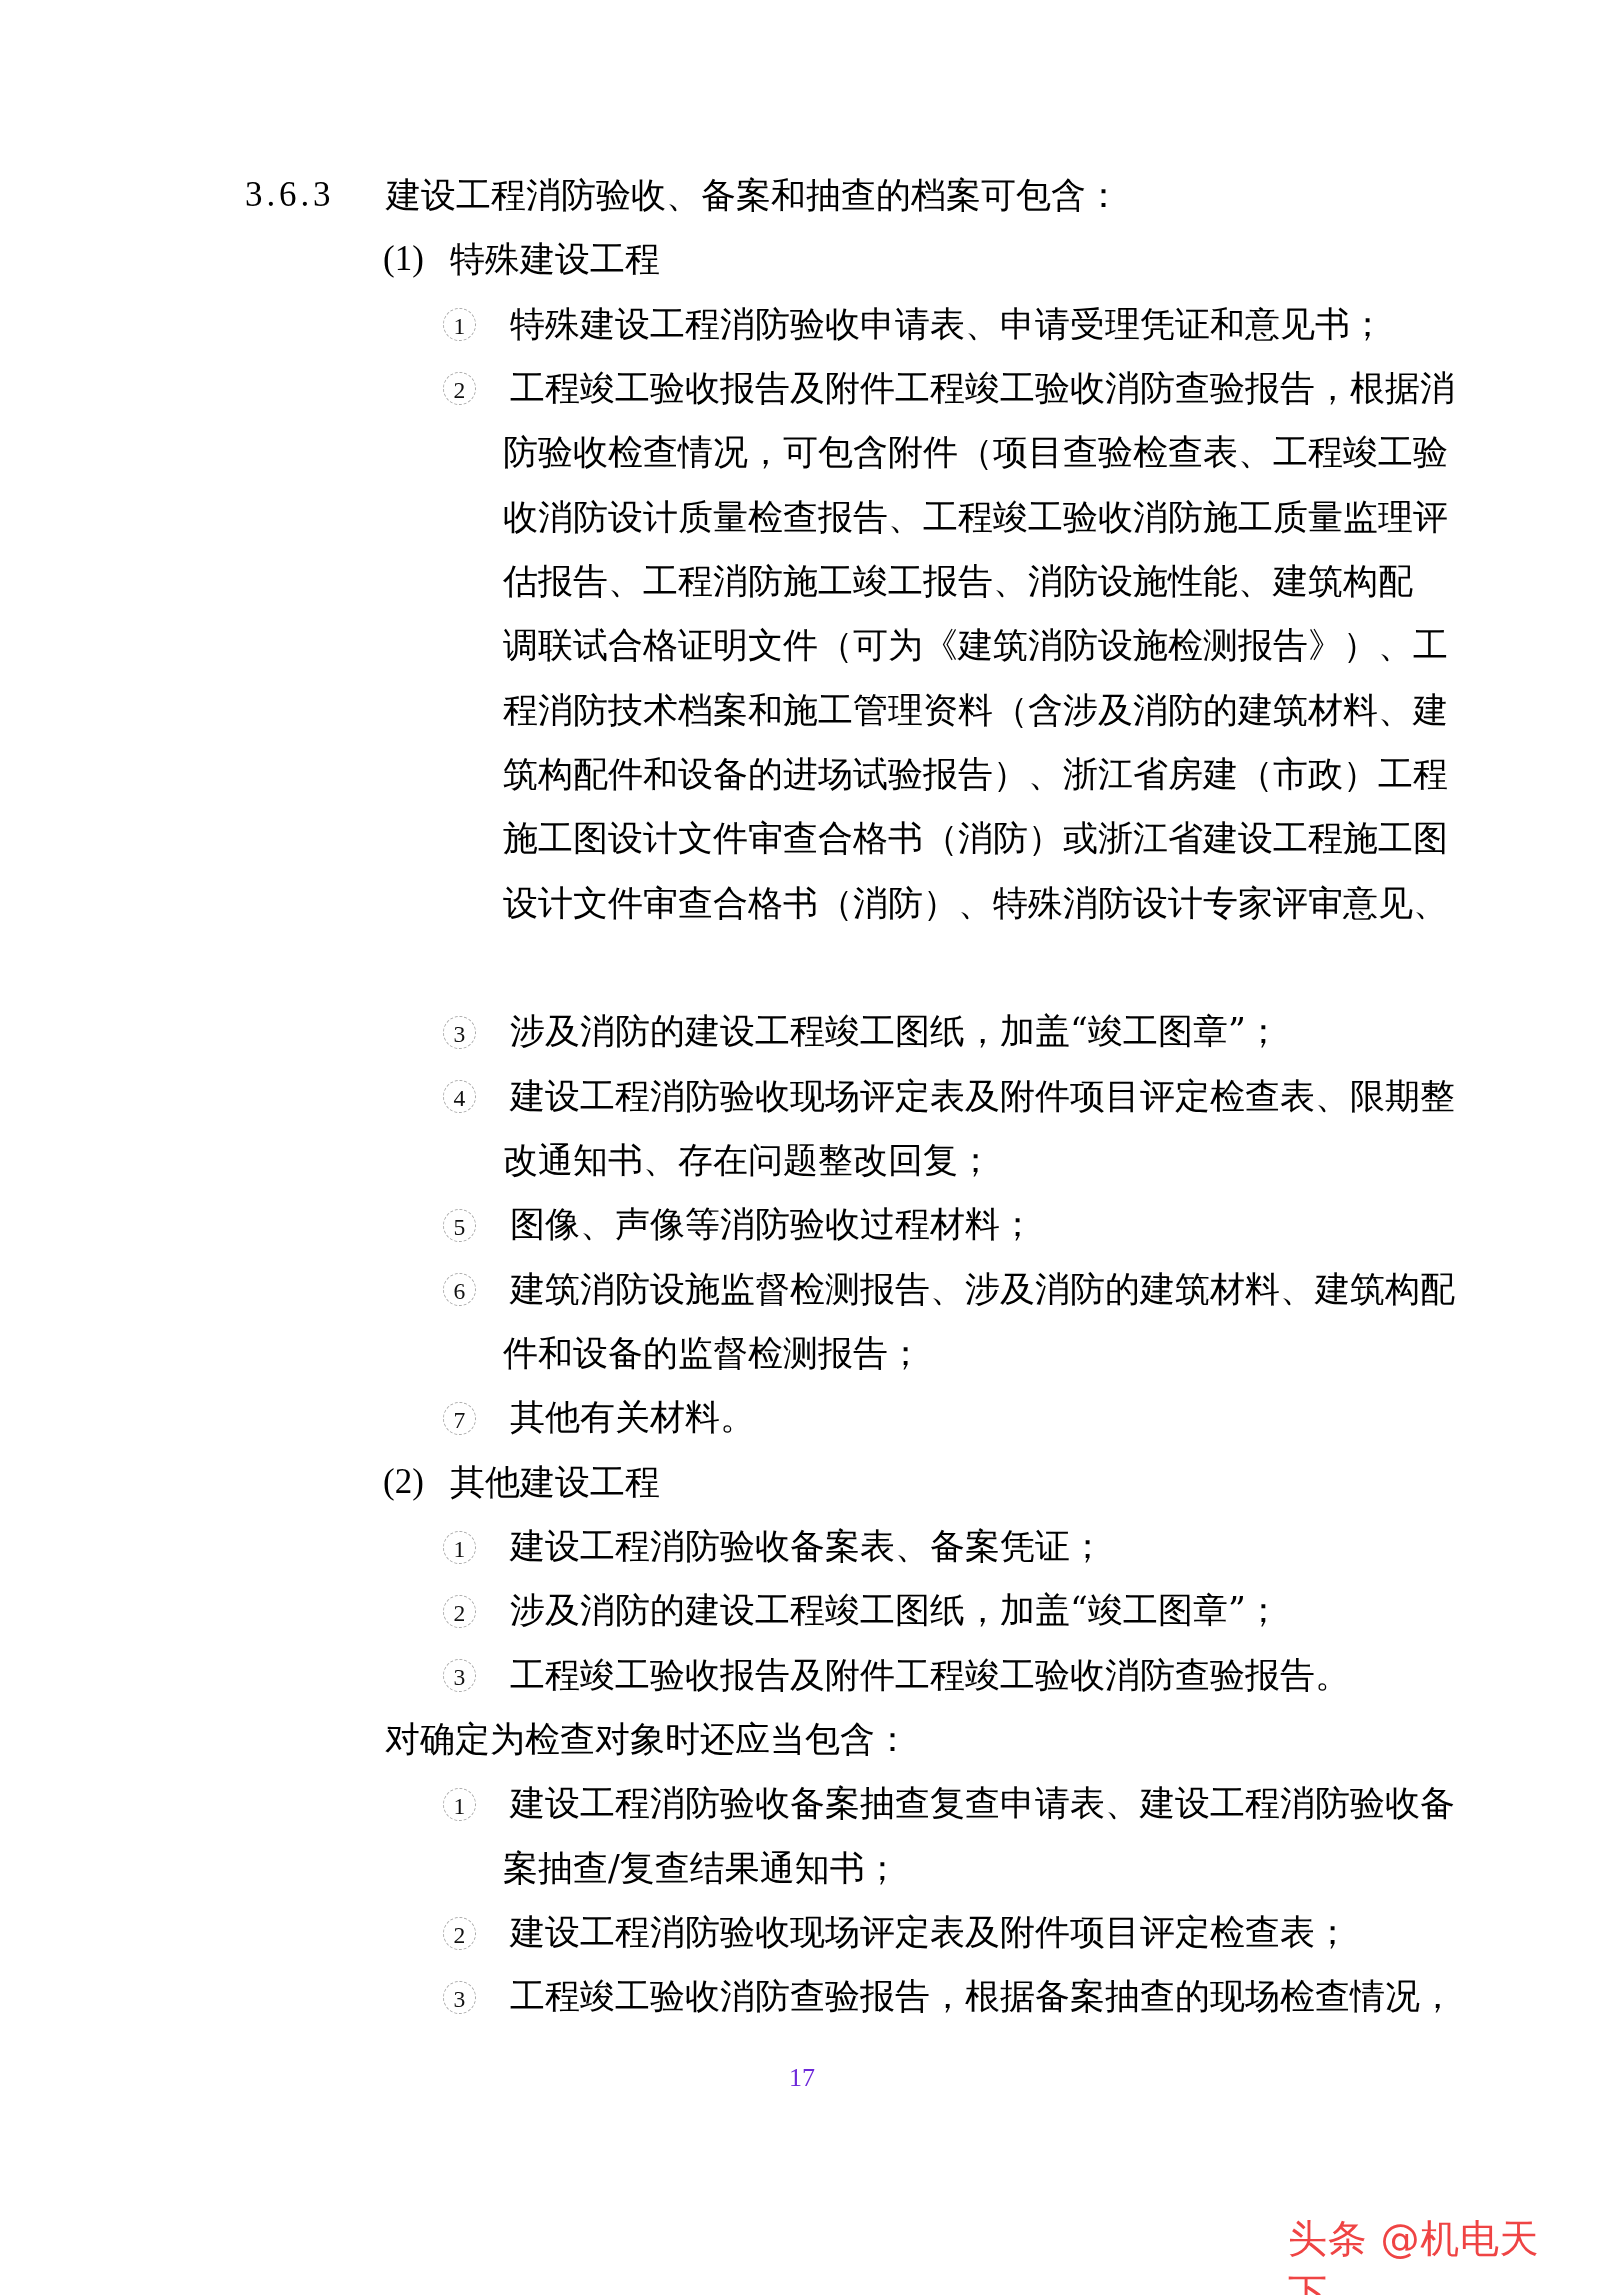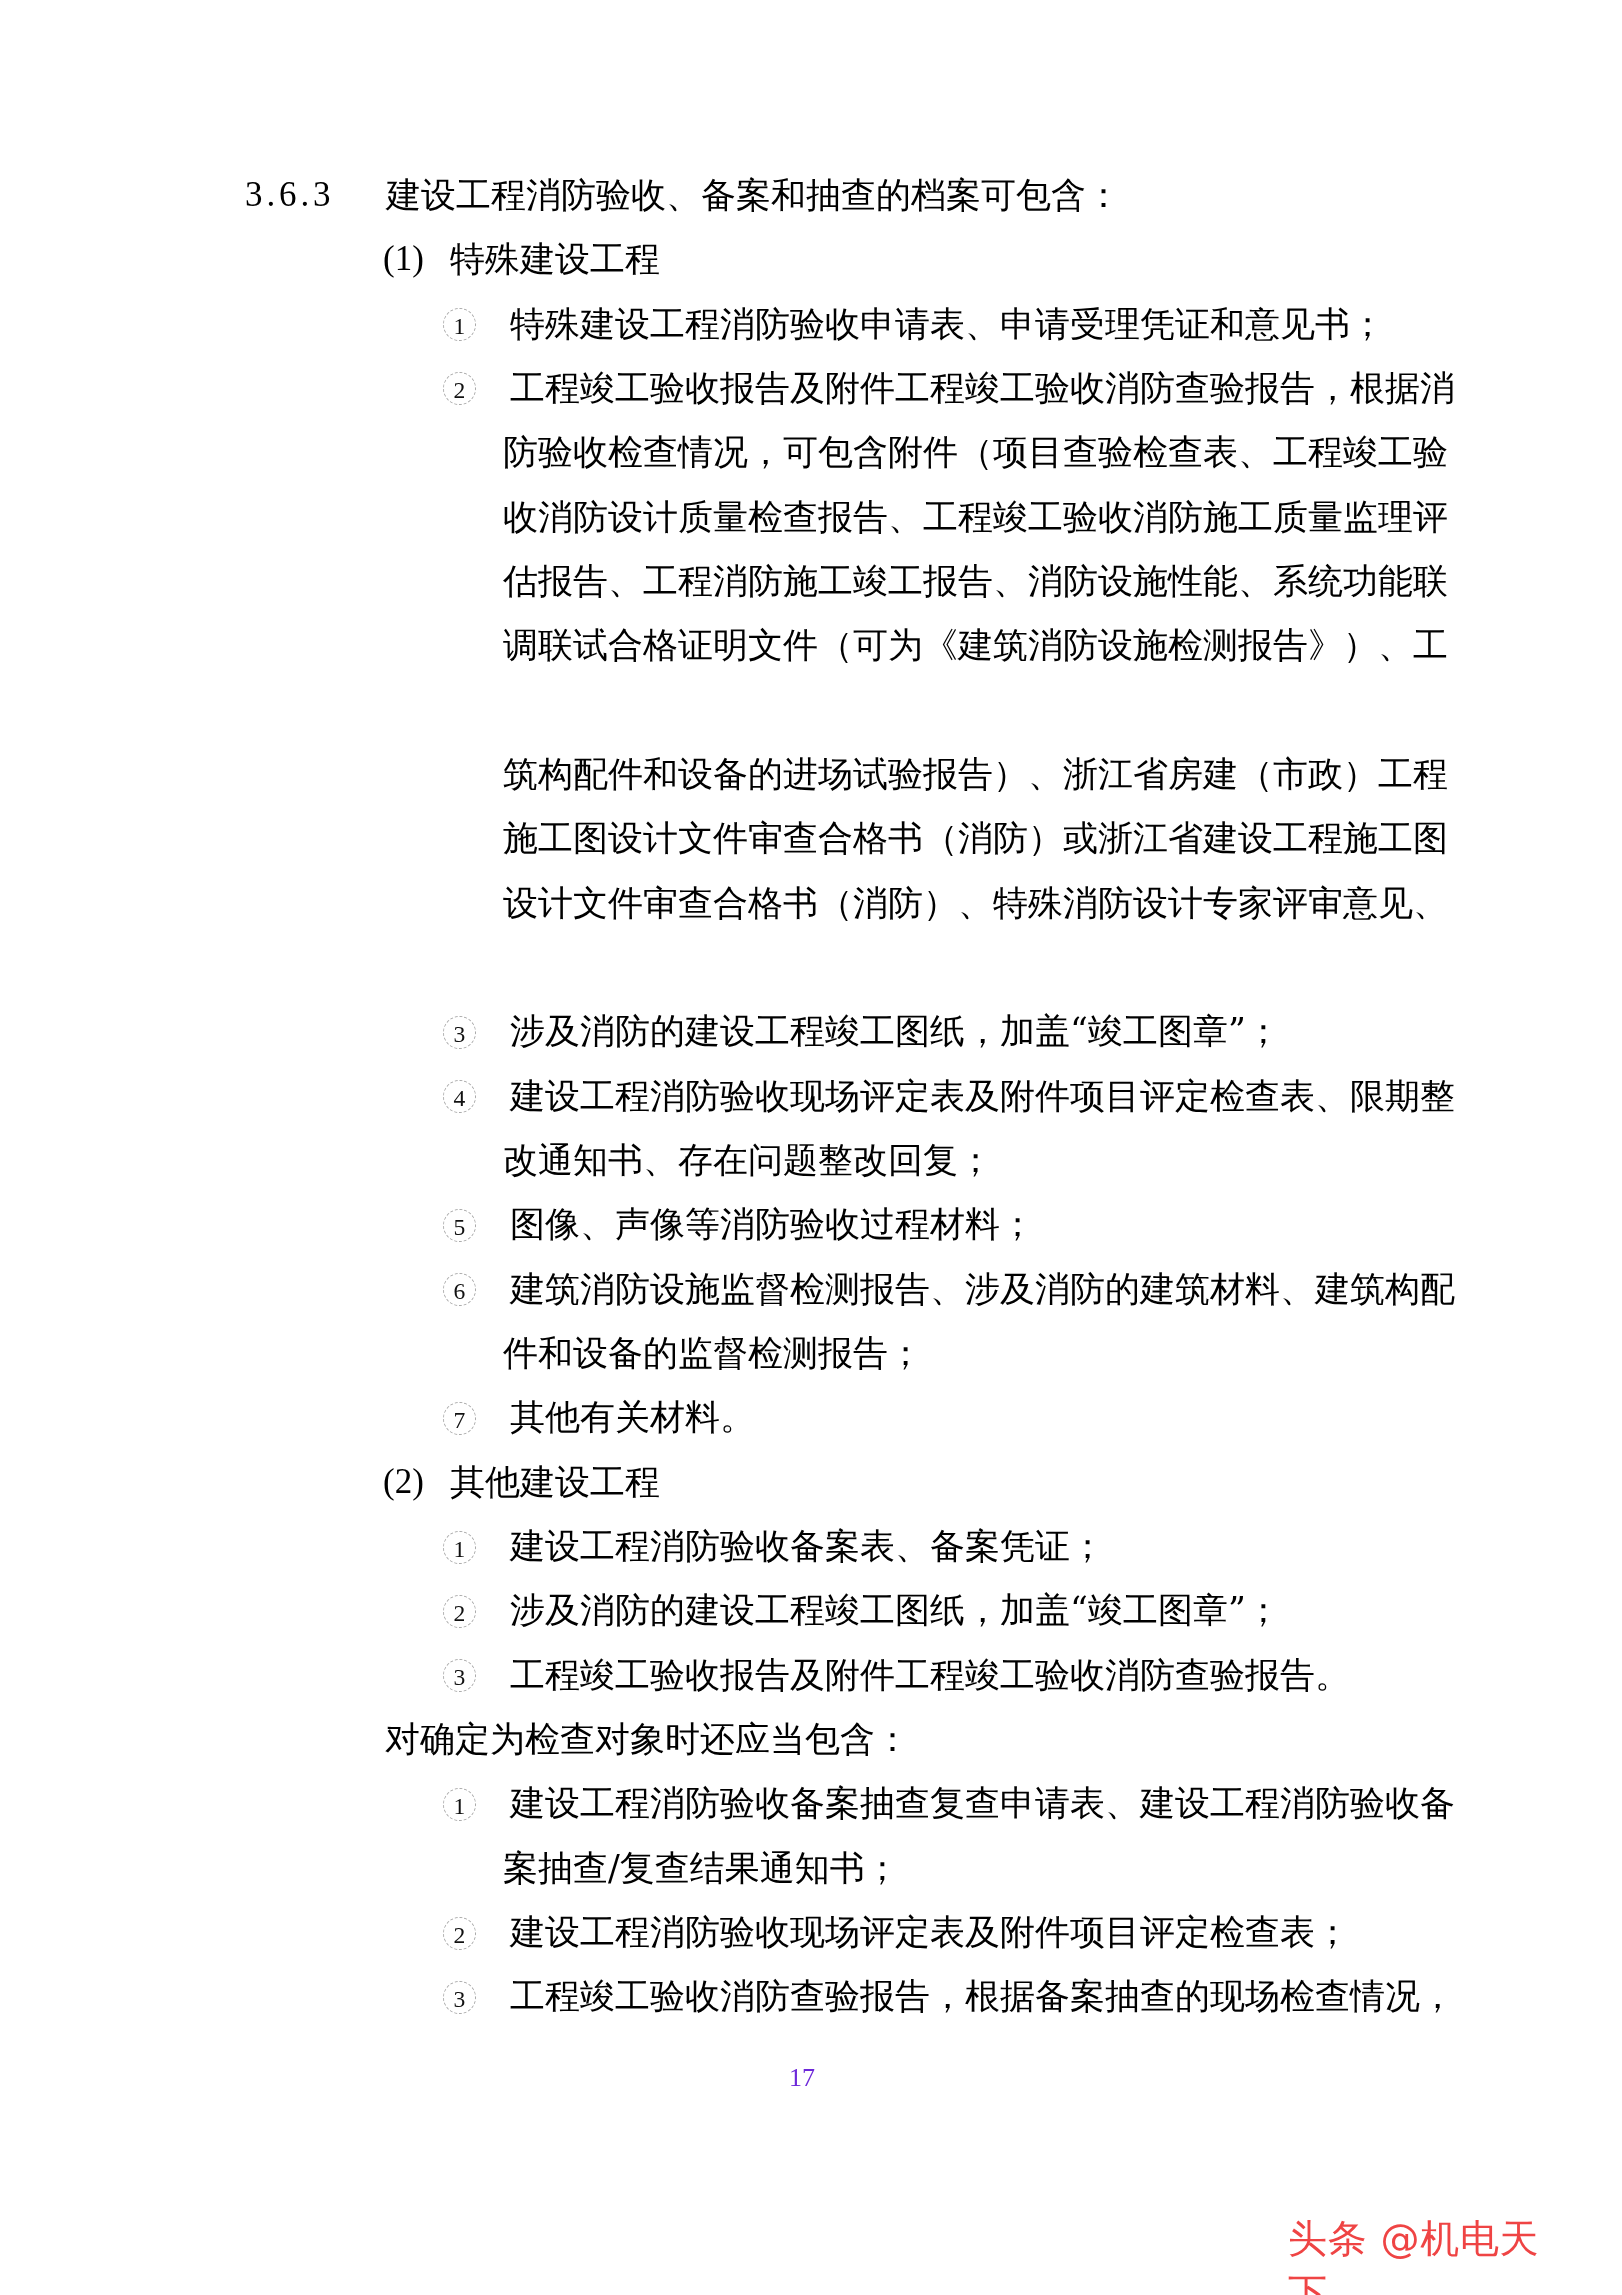--- a/index.html
+++ b/index.html
@@ -48,22 +48,23 @@
   <div class="line sub-num" style="top:227px">(1)</div>
   <div class="line sub-text" style="top:227px">特殊建设工程</div>
 
   <div class="circ" style="top:308px">1</div>
   <div class="line item-text" style="top:292px">特殊建设工程消防验收申请表、申请受理凭证和意见书；</div>
 
   <div class="circ" style="top:372px">2</div>
   <div class="line item-text" style="top:356px">工程竣工验收报告及附件工程竣工验收消防查验报告，根据消</div>
   <div class="line cont-text" style="top:420px">防验收检查情况，可包含附件（项目查验检查表、工程竣工验</div>
   <div class="line cont-text" style="top:485px">收消防设计质量检查报告、工程竣工验收消防施工质量监理评</div>
-  <div class="line cont-text" style="top:549px">估报告、工程消防施工竣工报告、消防设施性能、系统功能联</div>
+  <div class="line cont-text" style="top:549px">估报告、工程消防施工竣工报告、消防设施性能、建筑构配</div>
   <div class="line cont-text" style="top:613px">调联试合格证明文件（可为《建筑消防设施检测报告》）、工</div>
+  <div class="line cont-text" style="top:678px">程消防技术档案和施工管理资料（含涉及消防的建筑材料、建</div>
   <div class="line cont-text" style="top:742px">筑构配件和设备的进场试验报告）、浙江省房建（市政）工程</div>
   <div class="line cont-text" style="top:806px">施工图设计文件审查合格书（消防）或浙江省建设工程施工图</div>
   <div class="line cont-text" style="top:871px">设计文件审查合格书（消防）、特殊消防设计专家评审意见、</div>
 
   <div class="circ" style="top:1016px">3</div>
   <div class="line item-text" style="top:999px">涉及消防的建设工程竣工图纸，加盖“竣工图章”；</div>
 
   <div class="circ" style="top:1080px">4</div>
   <div class="line item-text" style="top:1064px">建设工程消防验收现场评定表及附件项目评定检查表、限期整</div>
   <div class="line cont-text" style="top:1128px">改通知书、存在问题整改回复；</div>

